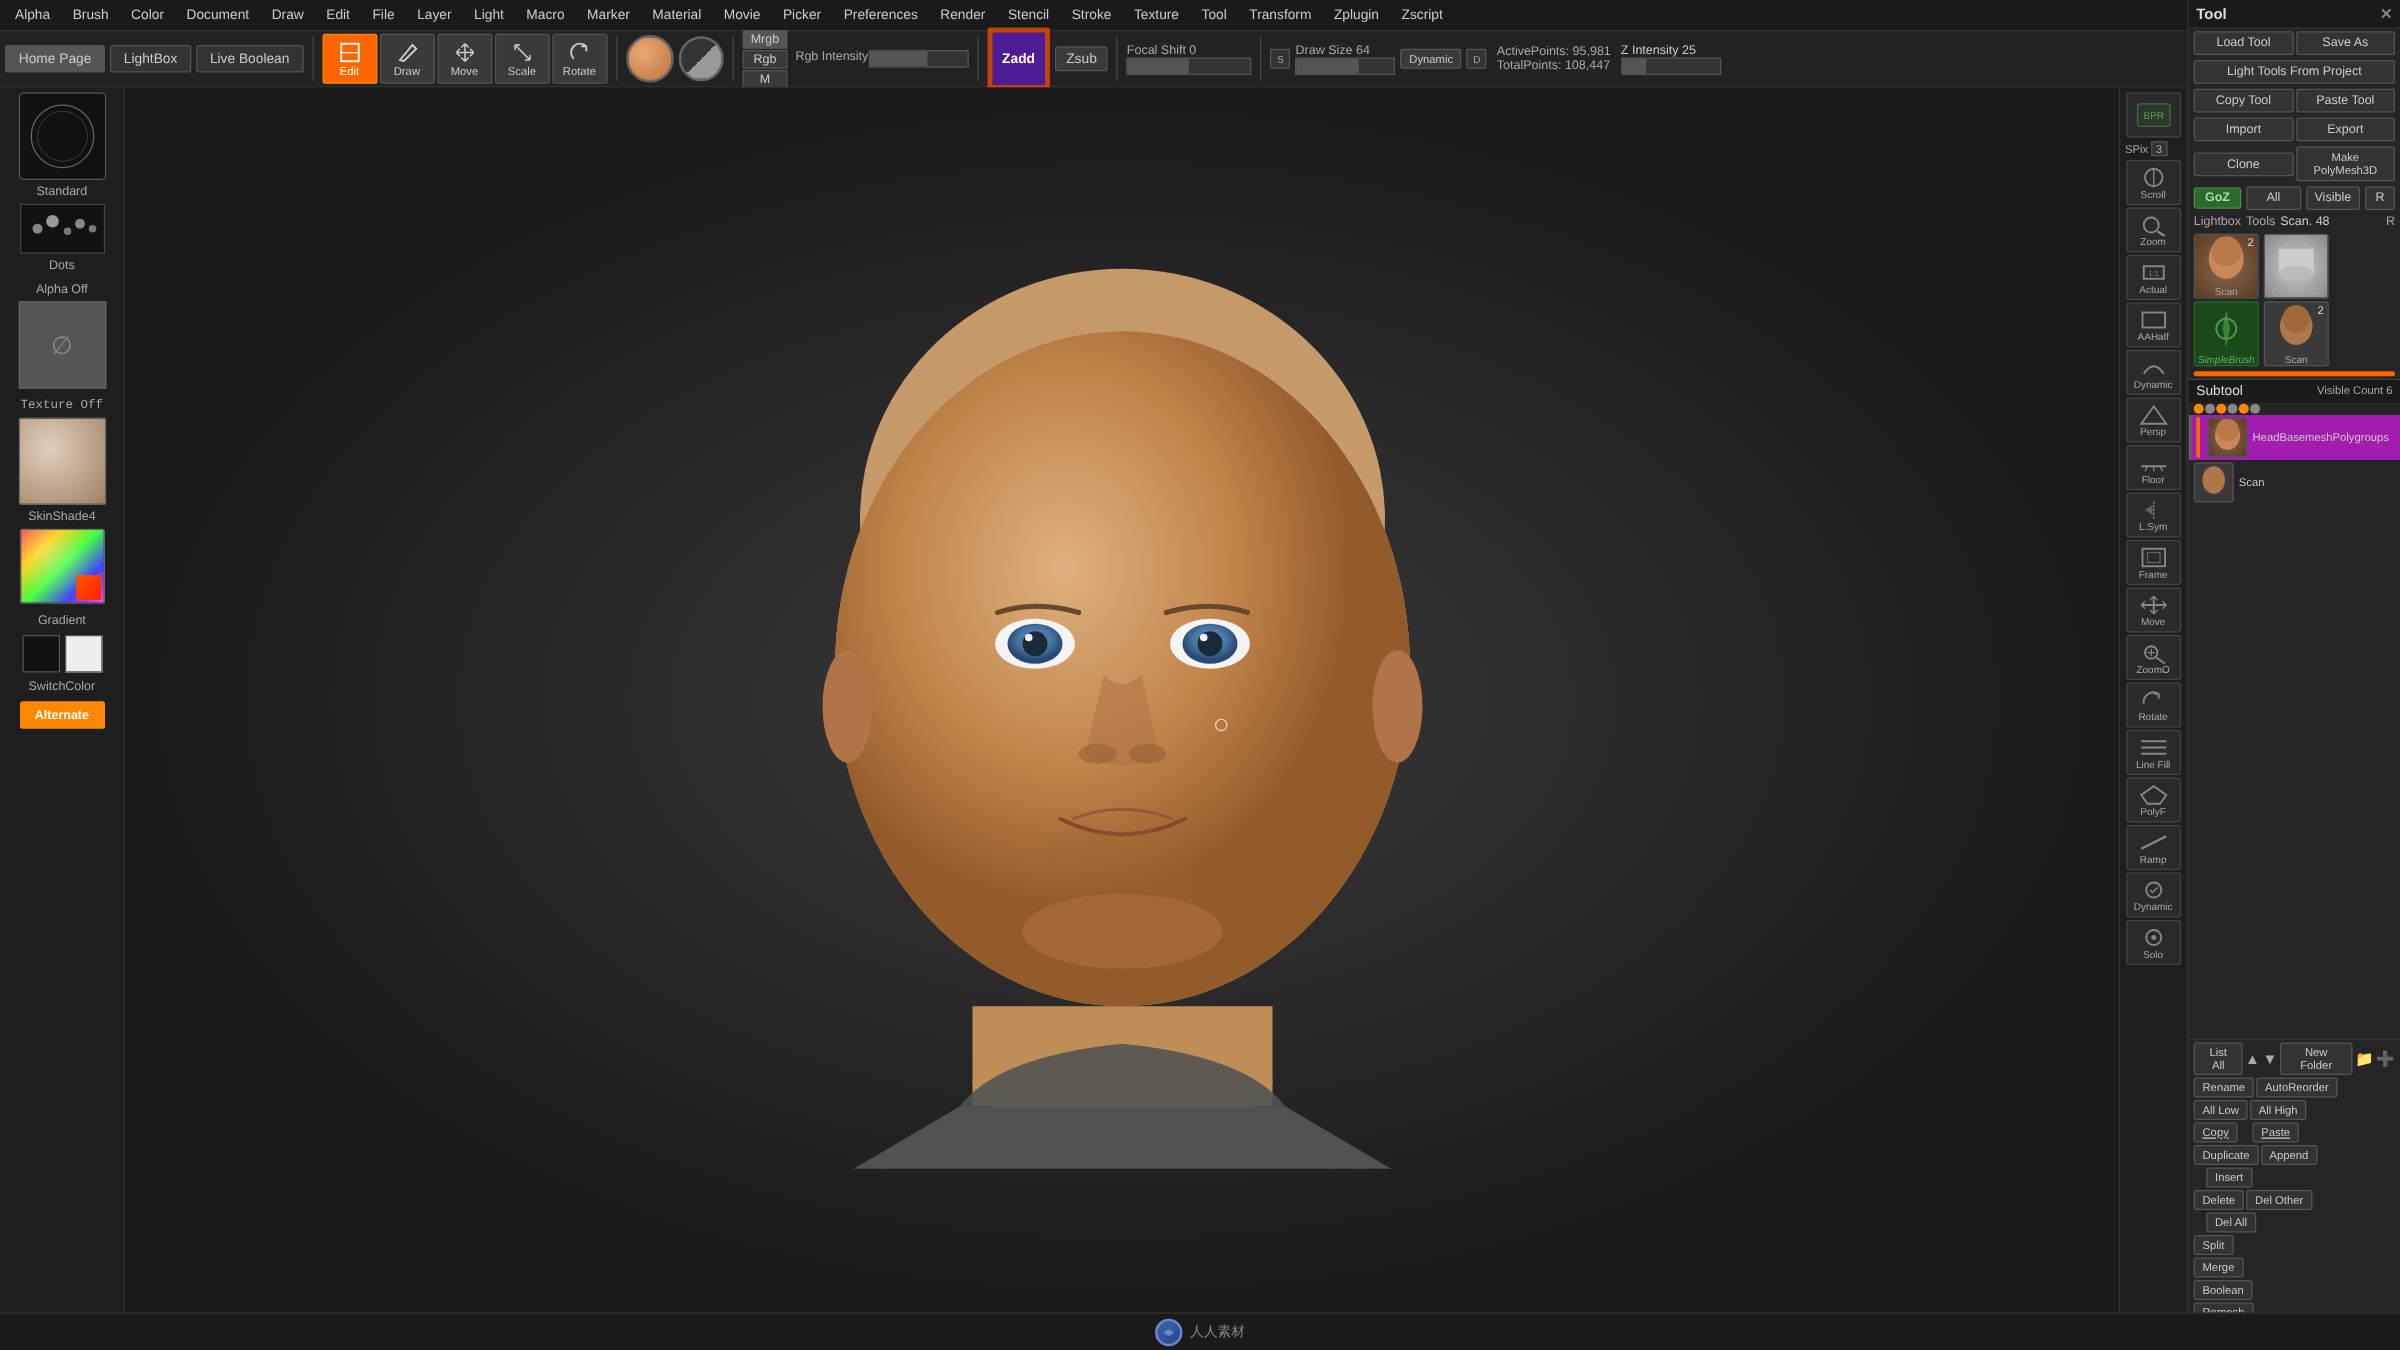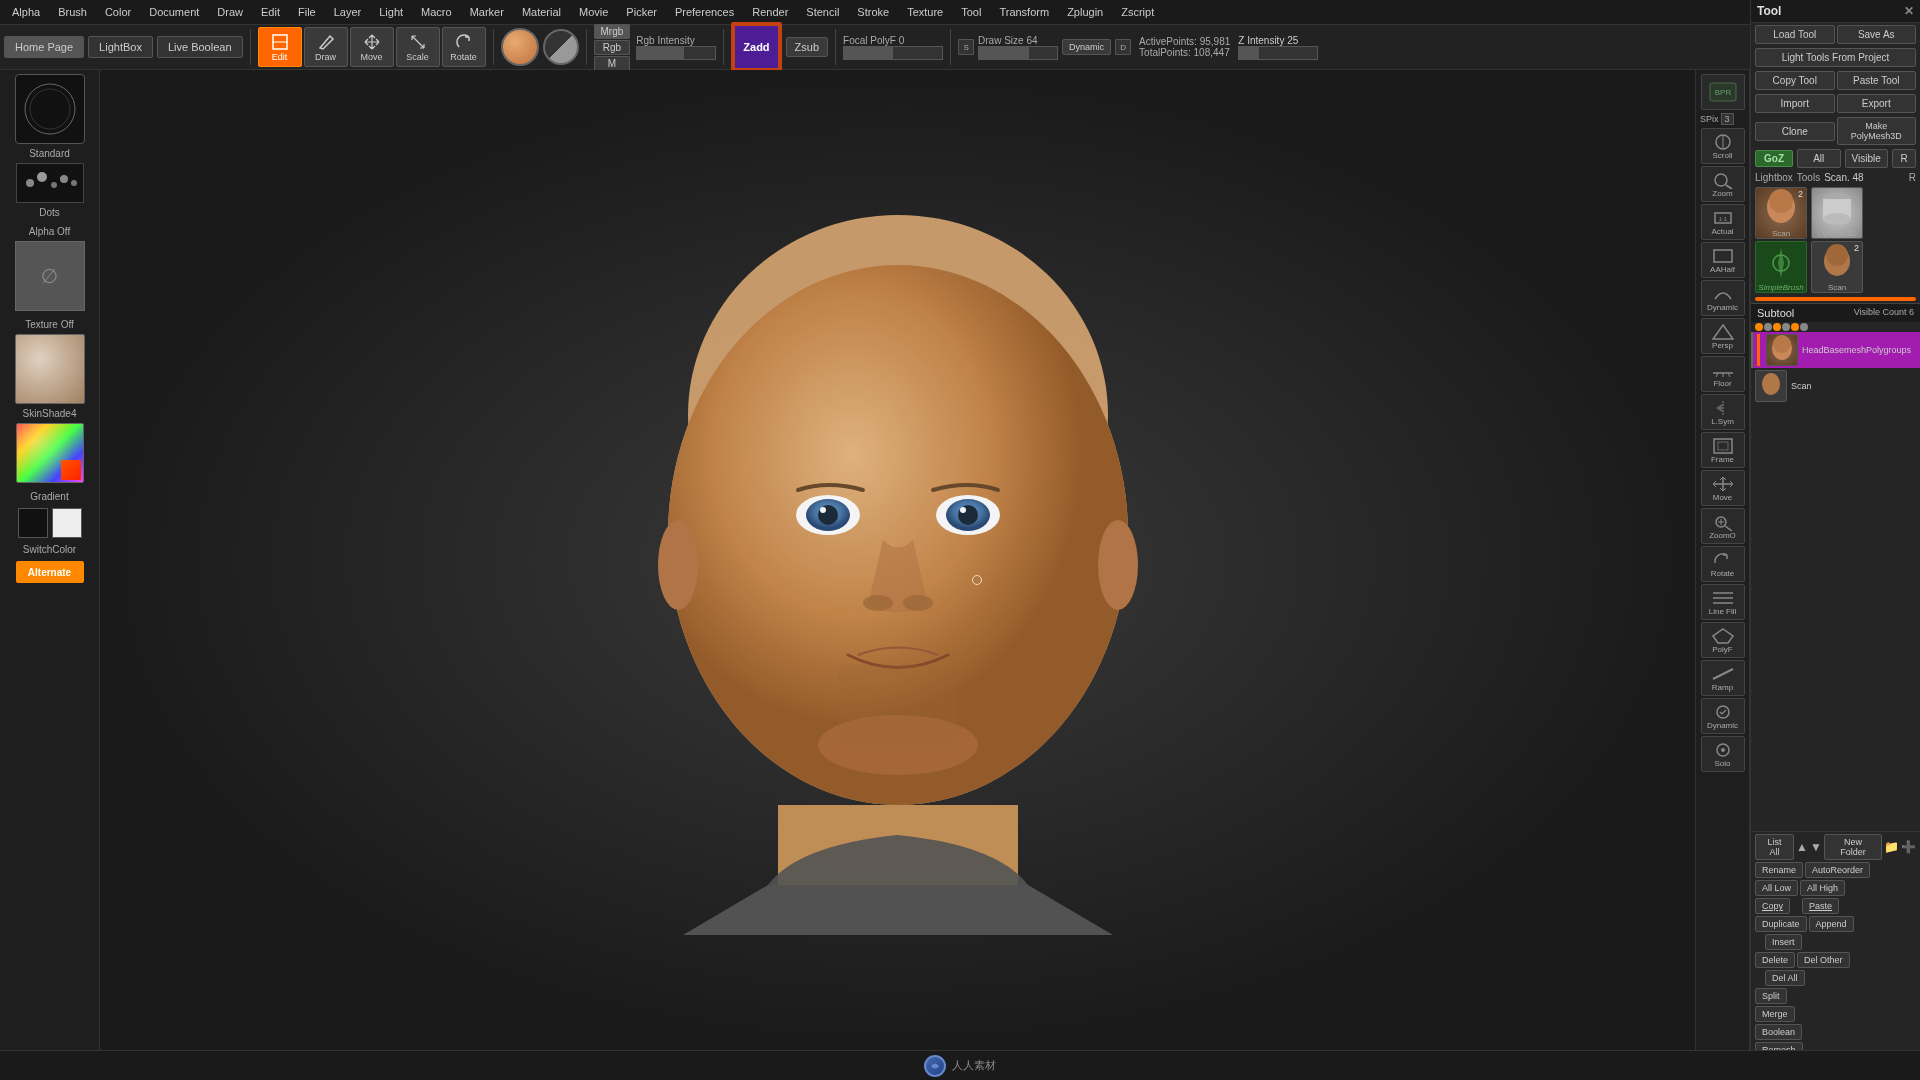--- a/index.html
+++ b/index.html
@@ -44,21 +44,21 @@
     
     .dynamic-btn { padding: 2px 6px; background: #3a3a3a; border: 1px solid #555; color: #ccc; cursor: pointer; font-size: 9px; border-radius: 2px; }
 
     
     #left-panel { position: absolute; left: 0; top: 70px; width: 100px; height: calc(100% - 70px); background: #1e1e1e; border-right: 1px solid #333; display: flex; flex-direction: column; align-items: center; padding: 4px; gap: 4px; }
     .brush-preview { width: 70px; height: 70px; border: 1px solid #555; background: #111; border-radius: 4px; display: flex; align-items: center; justify-content: center; cursor: pointer; }
     .brush-label { font-size: 10px; color: #aaa; text-align: center; cursor: pointer; }
     .brush-dots { width: 68px; height: 40px; border: 1px solid #444; background: #111; display: flex; align-items: center; justify-content: center; cursor: pointer; }
     .alpha-label { font-size: 10px; color: #aaa; margin-top: 4px; }
     .alpha-preview { width: 70px; height: 70px; background: #555; border: 1px solid #666; cursor: pointer; display: flex; align-items: center; justify-content: center; }
-    .texture-label { font-size: 10px; color: #aaa; margin-top: 4px; }
+    .texture-label { font-size: 10px; color: #aaa; margin-top: 4px; font-family: Liberation Mono, monospace; }
     .material-preview { width: 70px; height: 70px; background: radial-gradient(circle at 35% 35%, #e0d0c0, #a08060); border: 1px solid #666; cursor: pointer; border-radius: 2px; }
     .mat-label { font-size: 10px; color: #aaa; text-align: center; }
     .gradient-label { font-size: 10px; color: #aaa; margin-top: 4px; }
     .gradient-preview { display: flex; gap: 4px; margin-top: 2px; }
     .grad-black { width: 30px; height: 30px; background: #111; border: 1px solid #555; cursor: pointer; }
     .grad-white { width: 30px; height: 30px; background: #eee; border: 1px solid #555; cursor: pointer; }
     .switch-label { font-size: 10px; color: #aaa; margin-top: 2px; }
     .alternate-btn { width: 68px; height: 22px; background: #ff8800; border: none; color: white; cursor: pointer; font-size: 10px; font-weight: bold; margin-top: 2px; border-radius: 2px; }
 
     
@@ -201,37 +201,37 @@
 
   <div class="mat-btn2" style="width:36px;height:36px;border-radius:50%;"></div>
 
   <div class="separator"></div>
 
   <div class="rgb-group">
     <button class="rgb-toggle active">Mrgb</button>
     <button class="rgb-toggle">Rgb</button>
     <button class="rgb-toggle">M</button>
   </div>
-  <div style="display:flex;flex-direction:column;font-size:10px;color:#aaa;margin-left:2px;">
+  <div style="display:flex;flex-direction:row;font-size:10px;color:#aaa;margin-left:2px;">
     <span>Rgb Intensity</span>
     <div style="width:80px;height:14px;background:#333;border:1px solid #555;cursor:pointer;position:relative;">
       <div style="height:100%;width:60%;background:#555;"></div>
     </div>
   </div>
 
   <div class="separator"></div>
 
   <button class="zadd-btn">Zadd</button>
   <button class="zsub-btn">Zsub</button>
 
   <div class="separator"></div>
 
   <div class="focal-group">
     <span style="font-size:10px;color:#aaa;">
-      <span>Focal PolyF</span> <span>0</span>
+      <span>Focal Shift</span> <span>0</span>
     </span>
     <div style="width:100px;height:14px;background:#333;border:1px solid #555;cursor:pointer;position:relative;">
       <div style="height:100%;width:50%;background:#555;"></div>
     </div>
   </div>
 
   <div class="separator"></div>
 
   <div style="display:flex;align-items:center;gap:2px;">
     <button style="width:16px;height:16px;background:#333;border:1px solid #555;color:#aaa;font-size:8px;cursor:pointer;border-radius:1px;">S</button>

